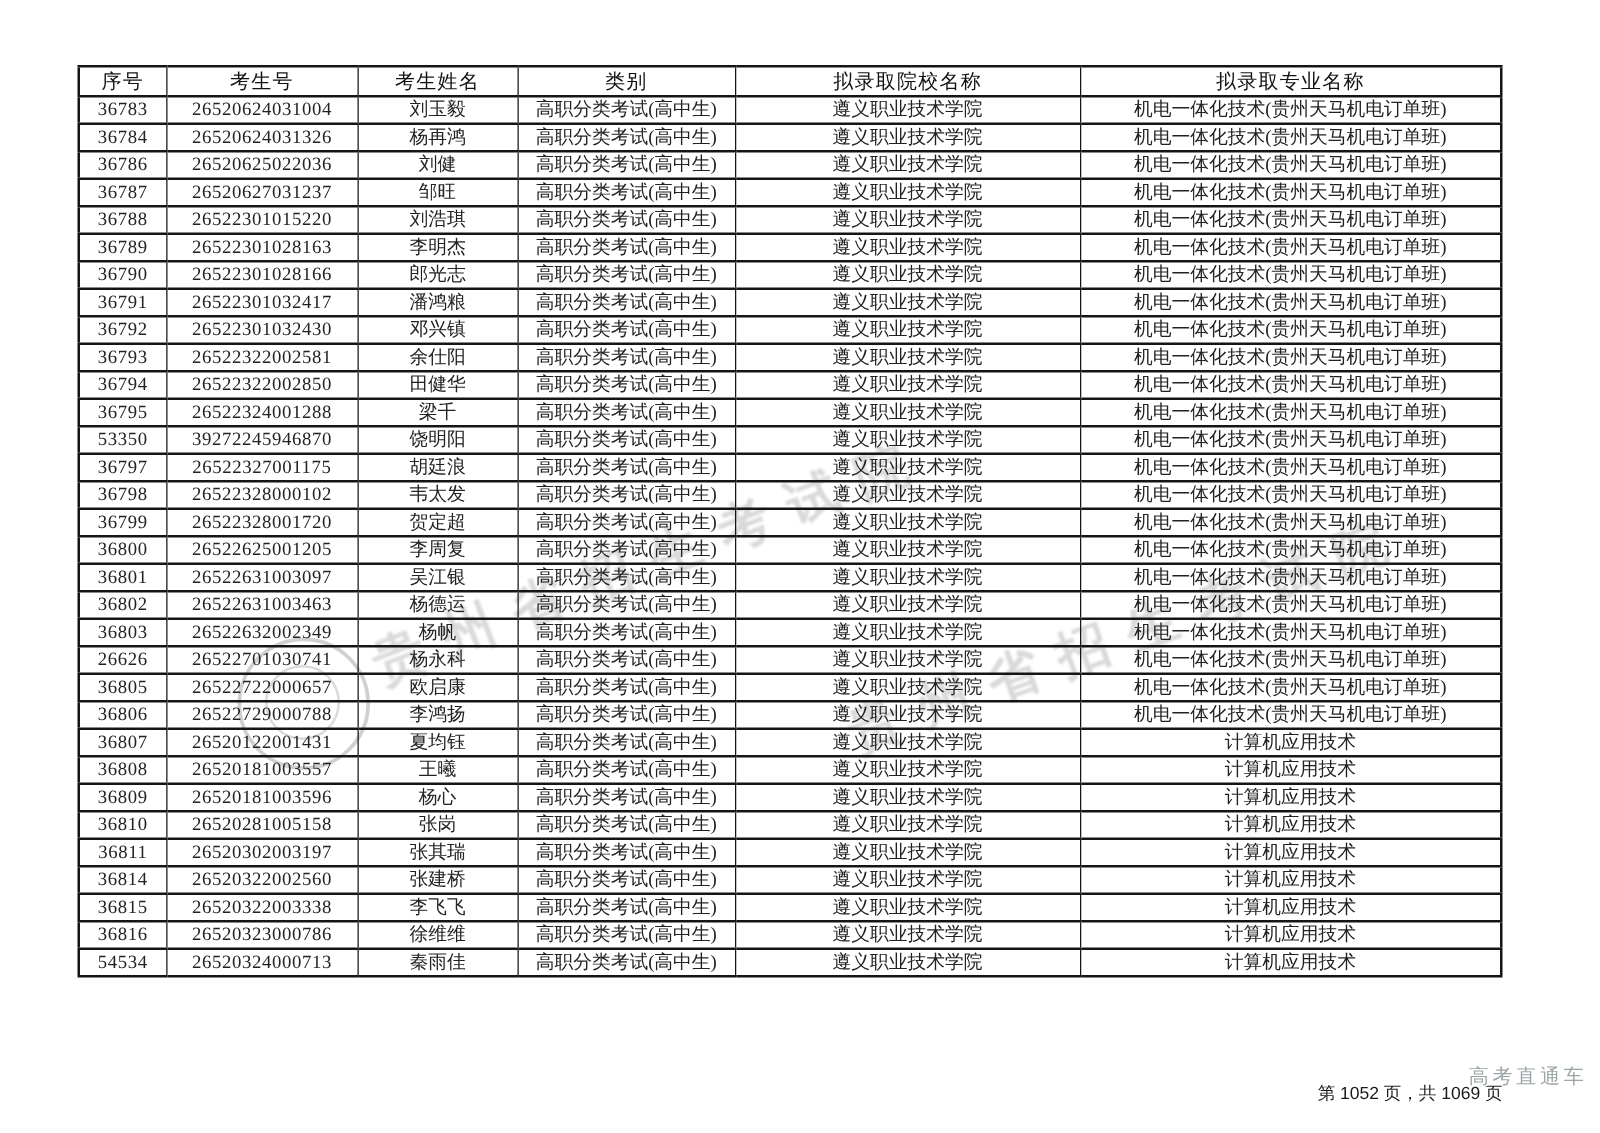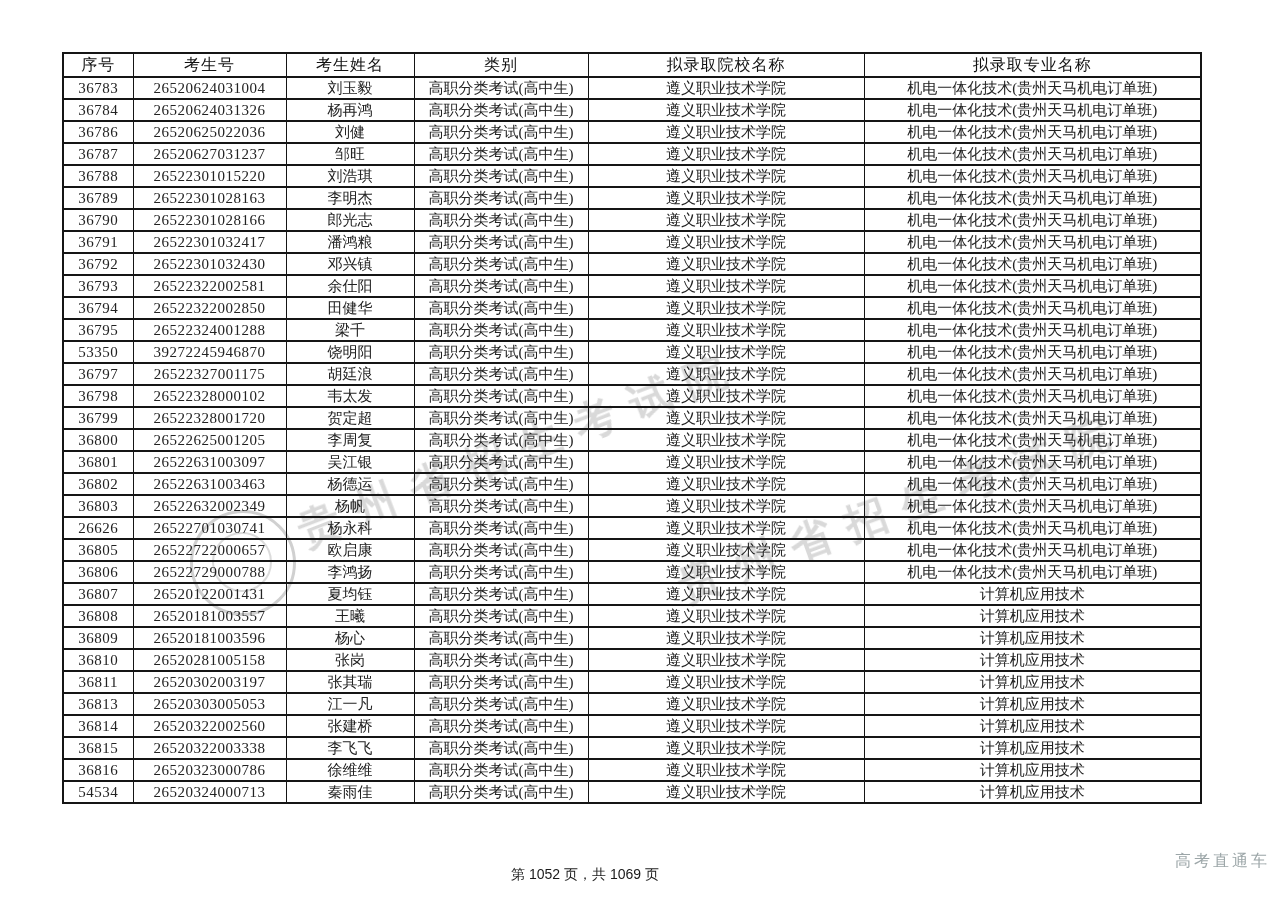--- a/index.html
+++ b/index.html
@@ -44,23 +44,24 @@
     position:absolute;left:190px;top:510px;width:100px;height:100px;
     border:3px solid rgba(110,110,110,0.32);border-radius:50%;
     filter:blur(0.6px);pointer-events:none;
   }
   .seal-inner{
     position:absolute;left:19px;top:19px;width:56px;height:56px;
     border:2px solid rgba(110,110,110,0.25);border-radius:50%;
   }
   
   .page-info{
-    position:absolute;top:866px;left:0;width:1170px;text-align:center;
+    position:absolute;top:866px;left:0;width:1170px;text-align:right;
     font-size:14px;color:#1a1a1a;
     font-family:"Liberation Sans","DejaVu Sans",sans-serif;
+    padding-left:32px;
   }
   .brand{
     position:absolute;top:851px;right:10px;
     font-size:16px;letter-spacing:3px;color:#9ca6a8;
     font-family:"Liberation Sans","DejaVu Sans",sans-serif;
     text-shadow:1px 1px 0 #ffffff;
   }
 </style>
 </head>
 <body>
@@ -311,28 +312,20 @@
         </tr>
         <tr>
           <td class="num">36811</td>
           <td class="num">26520302003197</td>
           <td>张其瑞</td>
           <td>高职分类考试(高中生)</td>
           <td>遵义职业技术学院</td>
           <td>计算机应用技术</td>
         </tr>
         <tr>
-          <td class="num">36813</td>
-          <td class="num">26520303005053</td>
-          <td>江一凡</td>
-          <td>高职分类考试(高中生)</td>
-          <td>遵义职业技术学院</td>
-          <td>计算机应用技术</td>
-        </tr>
-        <tr>
           <td class="num">36814</td>
           <td class="num">26520322002560</td>
           <td>张建桥</td>
           <td>高职分类考试(高中生)</td>
           <td>遵义职业技术学院</td>
           <td>计算机应用技术</td>
         </tr>
         <tr>
           <td class="num">36815</td>
           <td class="num">26520322003338</td>

